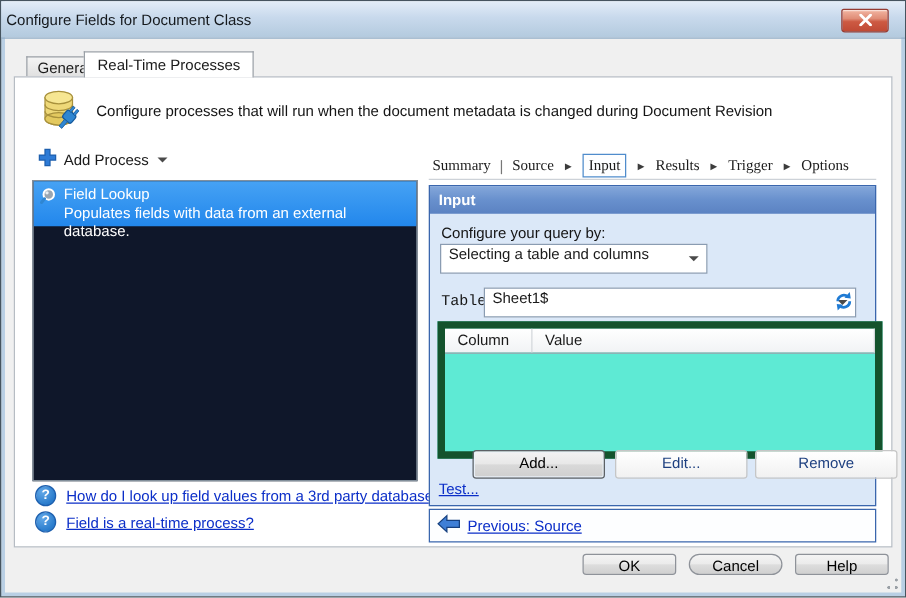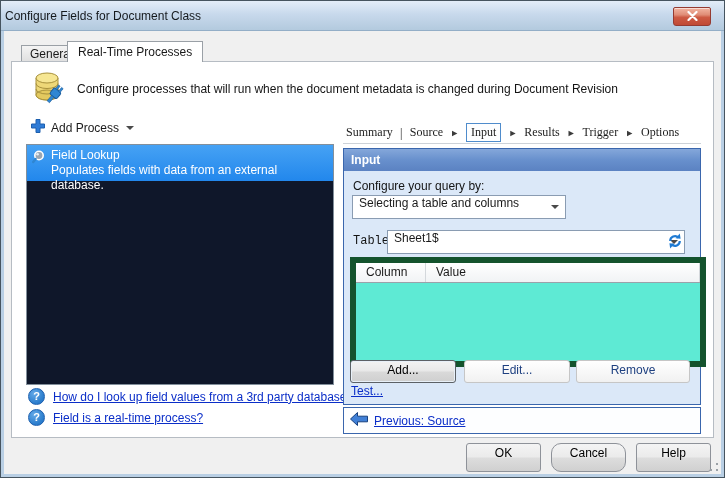--- a/index.html
+++ b/index.html
@@ -105,41 +105,41 @@
   .grid{
     position:absolute;left:6px;top:108px;width:344px;height:98px;border:6px solid #14532d;background:#5eead4;
   }
   .grid-header{
     position:absolute;left:0;top:0;right:0;height:19px;background:linear-gradient(#ffffff,#f1f3f5);
     border-bottom:1px solid #9aa2aa;display:flex;
   }
   .gh-cell{padding:2px 4px 0 10px;border-right:1px solid #d4d8dc;cursor:pointer;}
   .gh-c1{width:70px;box-sizing:border-box;}
   .wiz-btn{
-    position:absolute;top:211px;height:21px;border-radius:3px;text-align:center;line-height:19px;cursor:pointer;
+    position:absolute;top:211px;height:21px;border-radius:3px;text-align:center;line-height:19px;cursor:pointer;margin-left:28px;
   }
   .btn-light{background:linear-gradient(#ffffff,#f1f1f1);border:1px solid #c6c6c6;color:#1e4080;}
   .btn-add{
     left:6px;width:104px;background:linear-gradient(#f3f3f3,#e8e8e8 48%,#d9d9d9 52%,#cfcfcf);
     border:1px solid #5c6166;color:#000;box-shadow:inset 0 0 0 1px #e8f0f8;
   }
   .btn-edit{left:120px;width:104px;}
   .btn-remove{left:232px;width:112px;}
   .test-link{position:absolute;left:7px;top:235px;}
 
   
   .nav-box{
     left:331px;top:345px;width:358px;height:27px;border:1px solid #3a66ad;background:#fdfeff;
     display:flex;align-items:center;justify-content:space-between;padding:0 5px;box-sizing:border-box;
   }
   .nav-side{display:flex;align-items:center;gap:5px;justify-content:space-between;}
 
   
   .footer-btn{
-    height:29px;width:75px;border:1px solid #8e9299;border-radius:3px;text-align:center;line-height:19px;
+    height:17px;width:75px;border:1px solid #8e9299;border-radius:3px;text-align:center;line-height:19px;
     background:linear-gradient(#f4f4f4,#ebebeb 48%,#dddddd 52%,#d0d0d0);cursor:pointer;color:#000;
   }
   .btn-ok{left:465px;top:442px;}
   .btn-cancel{left:550px;top:442px;border-radius:10px;}
   .btn-help{left:635px;top:442px;}
   .resize-grip{
     right:5px;bottom:5px;width:10px;height:10px;cursor:nwse-resize;
     background:
       radial-gradient(circle at 8px 2px,#9aa0a6 1px,transparent 1.4px),
       radial-gradient(circle at 8px 8px,#9aa0a6 1px,transparent 1.4px),

